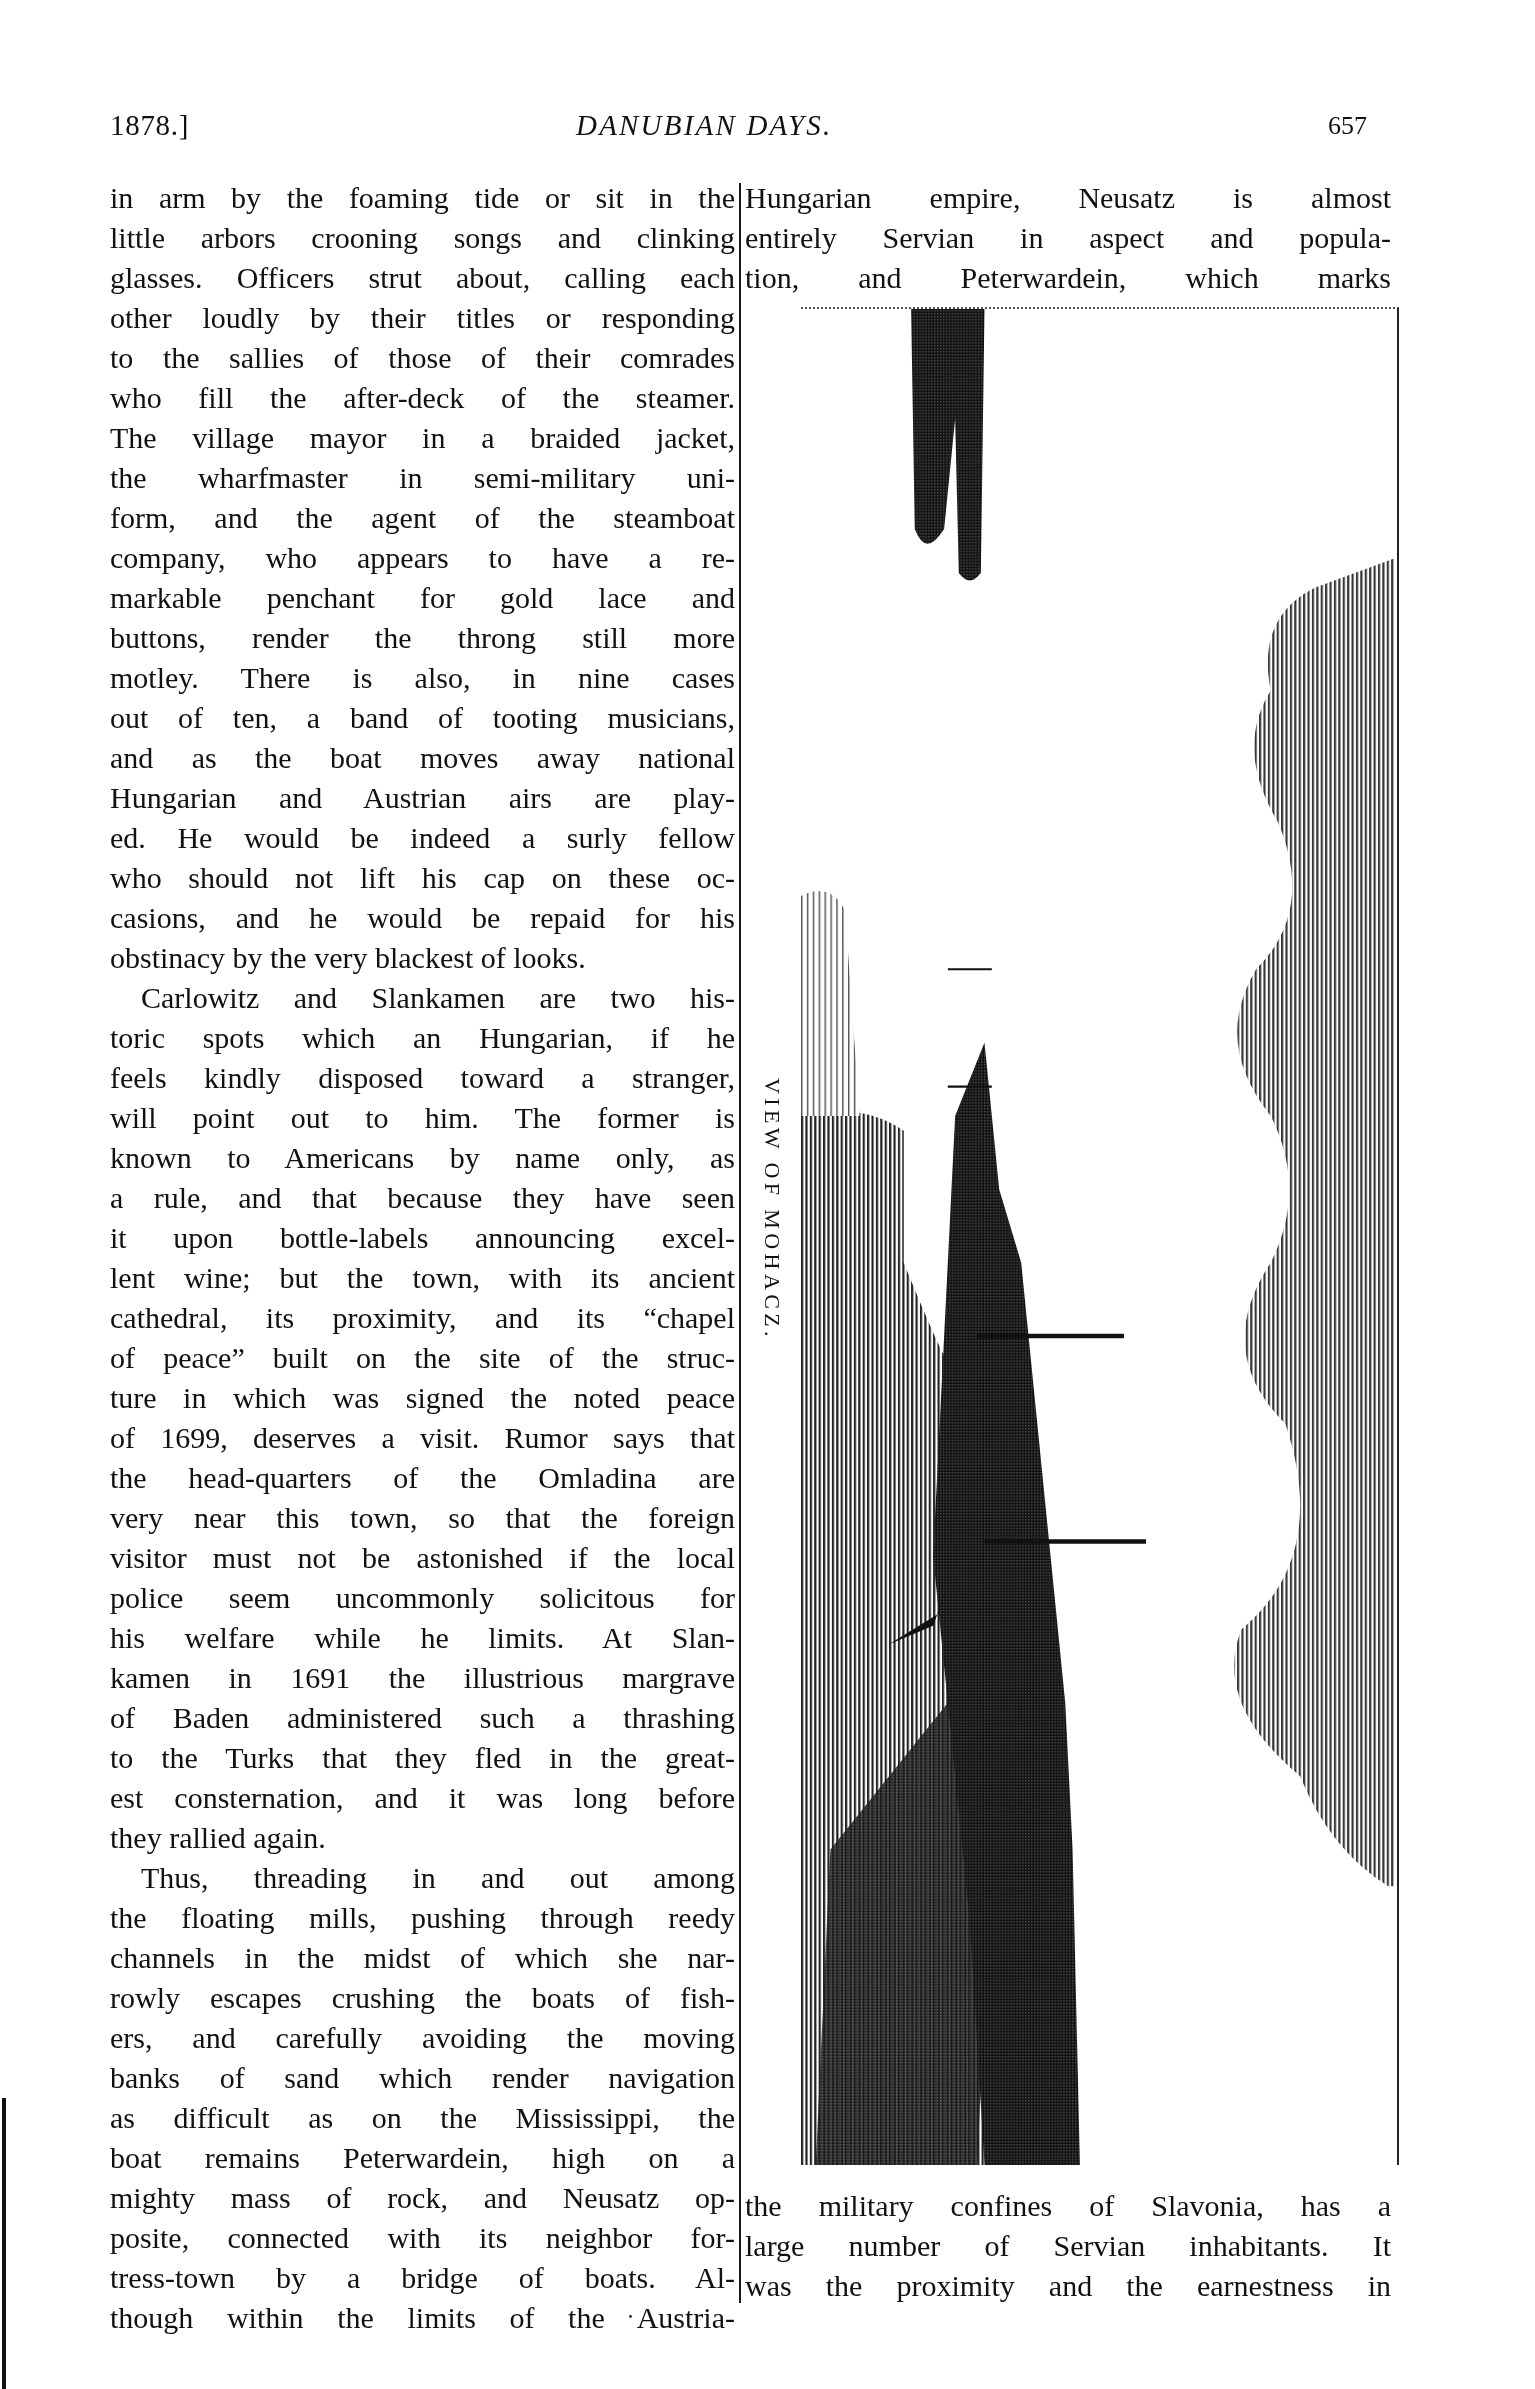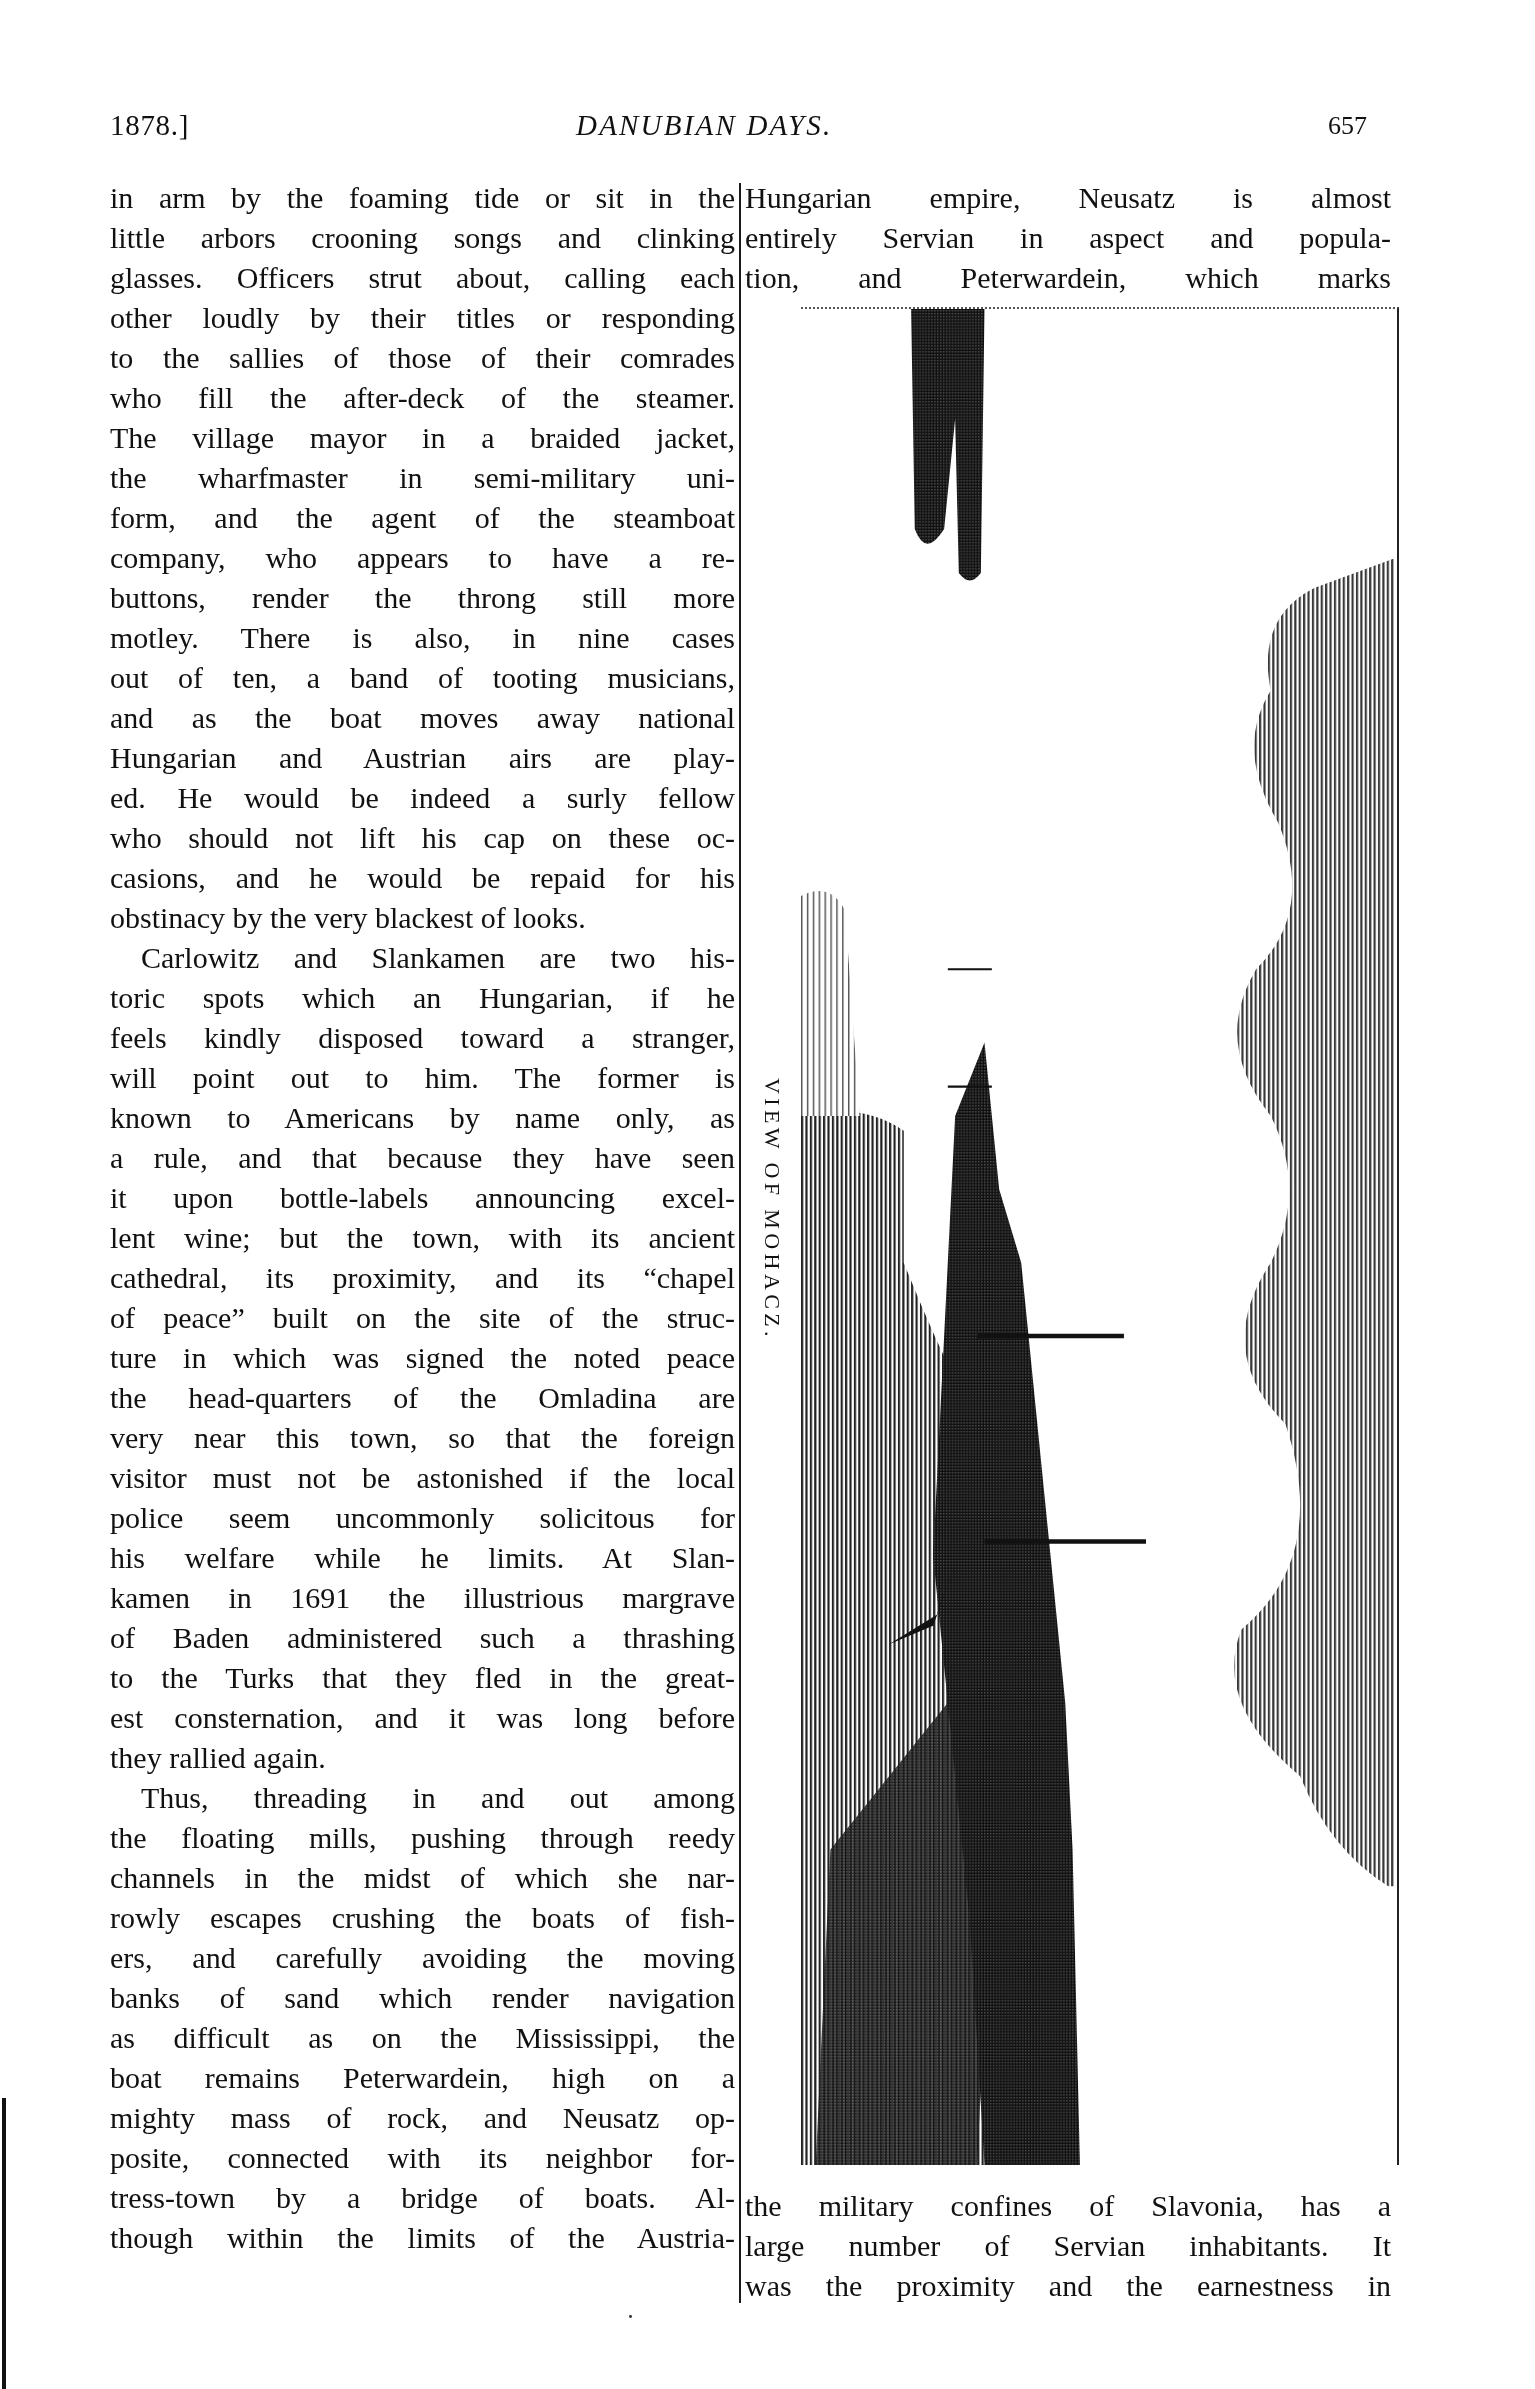--- a/index.html
+++ b/index.html
@@ -49,40 +49,42 @@
     <span class="line">in arm by the foaming tide or sit in the</span>
     <span class="line">little arbors crooning songs and clinking</span>
     <span class="line">glasses.  Officers strut about, calling each</span>
     <span class="line">other loudly by their titles or responding</span>
     <span class="line">to the sallies of those of their comrades</span>
     <span class="line">who fill the after-deck of the steamer.</span>
     <span class="line">The village mayor in a braided jacket,</span>
     <span class="line">the wharfmaster in semi-military uni-</span>
     <span class="line">form, and the agent of the steamboat</span>
     <span class="line">company, who appears to have a re-</span>
+    <span class="line">markable penchant for gold lace and</span>
     <span class="line">buttons, render the throng still more</span>
     <span class="line">motley.  There is also, in nine cases</span>
     <span class="line">out of ten, a band of tooting musicians,</span>
     <span class="line">and as the boat moves away national</span>
     <span class="line">Hungarian and Austrian airs are play-</span>
     <span class="line">ed.  He would be indeed a surly fellow</span>
     <span class="line">who should not lift his cap on these oc-</span>
     <span class="line">casions, and he would be repaid for his</span>
     <span class="line last">obstinacy by the very blackest of looks.</span>
     <span class="line indent">Carlowitz and Slankamen are two his-</span>
     <span class="line">toric spots which an Hungarian, if he</span>
     <span class="line">feels kindly disposed toward a stranger,</span>
     <span class="line">will point out to him.  The former is</span>
     <span class="line">known to Americans by name only, as</span>
     <span class="line">a rule, and that because they have seen</span>
     <span class="line">it upon bottle-labels announcing excel-</span>
     <span class="line">lent wine;  but the town, with its ancient</span>
     <span class="line">cathedral, its proximity, and its “chapel</span>
     <span class="line">of peace” built on the site of the struc-</span>
     <span class="line">ture in which was signed the noted peace</span>
+    <span class="line">of 1699, deserves a visit.  Rumor says that</span>
     <span class="line">the head-quarters of the Omladina are</span>
     <span class="line">very near this town, so that the foreign</span>
     <span class="line">visitor must not be astonished if the local</span>
     <span class="line">police seem uncommonly solicitous for</span>
     <span class="line">his welfare while he limits.  At Slan-</span>
     <span class="line">kamen in 1691 the illustrious margrave</span>
     <span class="line">of Baden administered such a thrashing</span>
     <span class="line">to the Turks that they fled in the great-</span>
     <span class="line">est consternation, and it was long before</span>
     <span class="line last">they rallied again.</span>

